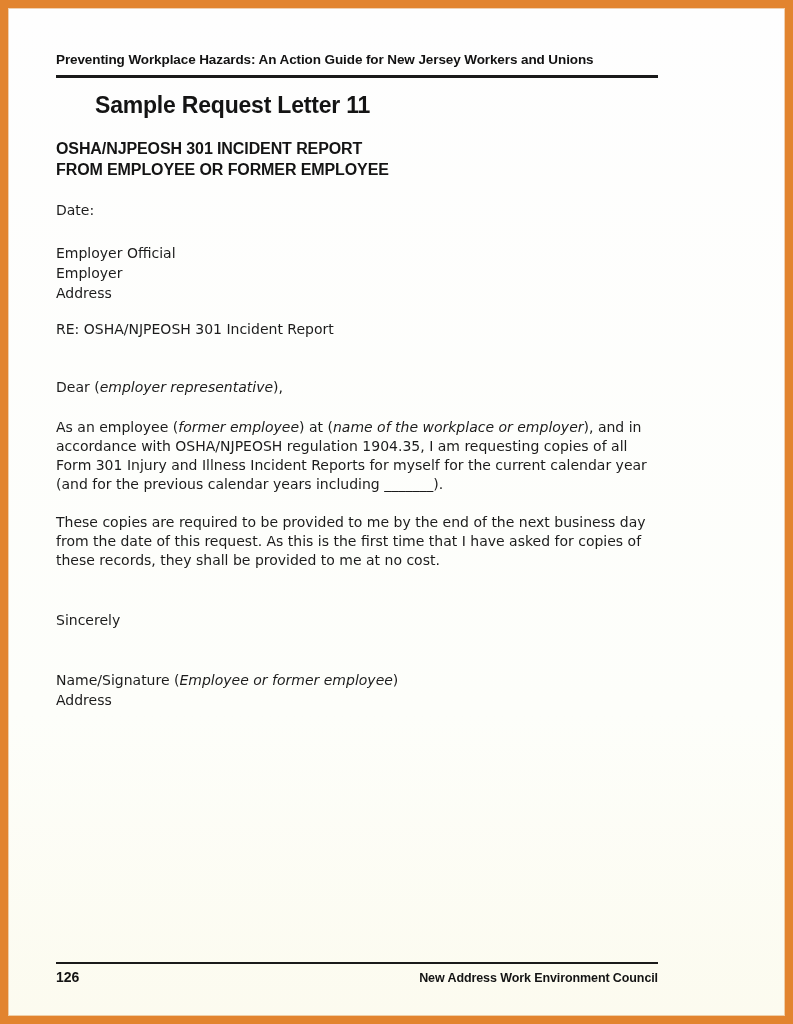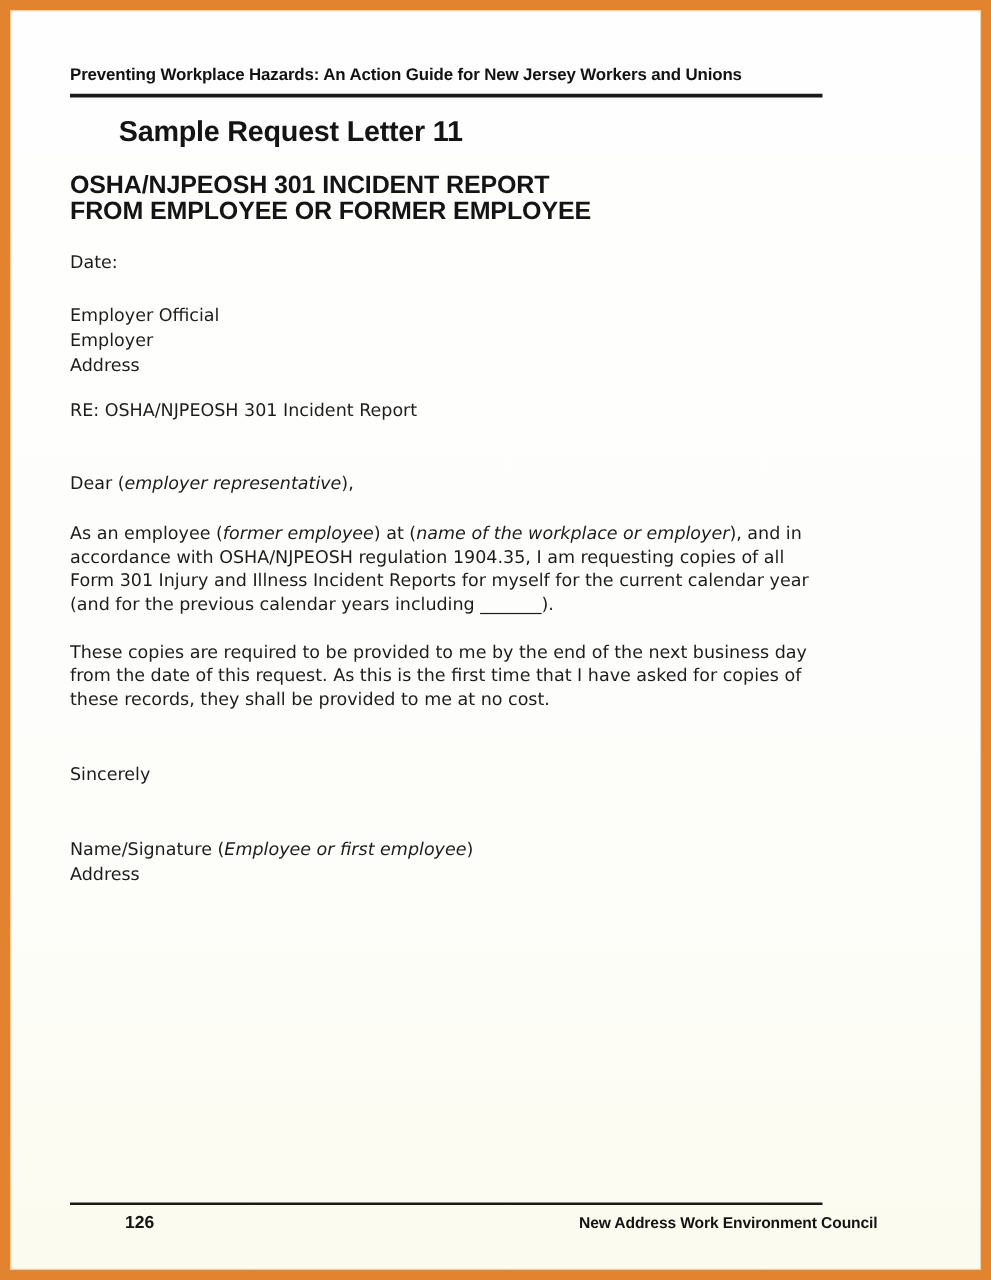--- a/index.html
+++ b/index.html
@@ -40,21 +40,21 @@
     font-size: 23px;
     color: #141414;
     letter-spacing: -0.2px;
     white-space: nowrap;
     margin-left: 39px;
   }
   .doc-subtitle {
     top: 130px;
     font-family: "Liberation Sans", sans-serif;
     font-weight: bold;
-    font-size: 20px;
+    font-size: 16px;
     line-height: 21px;
     color: #141414;
     letter-spacing: -0.1px;
   }
 
   .body-text {
     font-size: 14px;
     color: #1C1C1C;
     line-height: 19px;
   }
@@ -67,21 +67,20 @@
     background: #1A1A1A;
   }
   .footer-row {
     top: 961px; width: 602px;
     display: flex;
     justify-content: space-between;
     align-items: baseline;
     font-family: "Liberation Sans", sans-serif;
     font-weight: bold;
     color: #141414;
-    margin-left: 44px;
   }
   .footer-page { font-size: 14px; }
   .footer-org  { font-size: 12.5px; letter-spacing: -0.1px; }
 </style>
 </head>
 <body>
 
 <div class="page">
 
   <div class="abs banner">Preventing Workplace Hazards: An Action Guide for New Jersey Workers and Unions</div>
@@ -106,21 +105,21 @@
 
   <div class="abs body-text" style="top:370px;"><span>Dear (</span><em>employer representative</em><span>),</span></div>
 
   <div class="abs body-text para" style="top:410px;"><span>As an employee (</span><em>former employee</em><span>) at (</span><em>name of the workplace or employer</em><span>), and in accordance with OSHA/NJPEOSH regulation 1904.35, I am requesting copies of all Form 301 Injury and Illness Incident Reports for myself for the current calendar year (and for the previous calendar years including _______).</span></div>
 
   <div class="abs body-text para" style="top:505px;"><span>These copies are required to be provided to me by the end of the next business day from the date of this request. As this is the first time that I have asked for copies of these records, they shall be provided to me at no cost.</span></div>
 
   <div class="abs body-text" style="top:603px;">Sincerely</div>
 
   <div class="abs body-text lh20" style="top:662px;">
-    <div><span>Name/Signature (</span><em>Employee or first employee</em><span>)</span></div>
+    <div><span>Name/Signature (</span><em>Employee or former employee</em><span>)</span></div>
     <div>Address</div>
   </div>
 
   <div class="abs footer-rule"></div>
   <div class="abs footer-row">
     <span class="footer-page">126</span>
     <span class="footer-org">New Address Work Environment Council</span>
   </div>
 
 </div>

